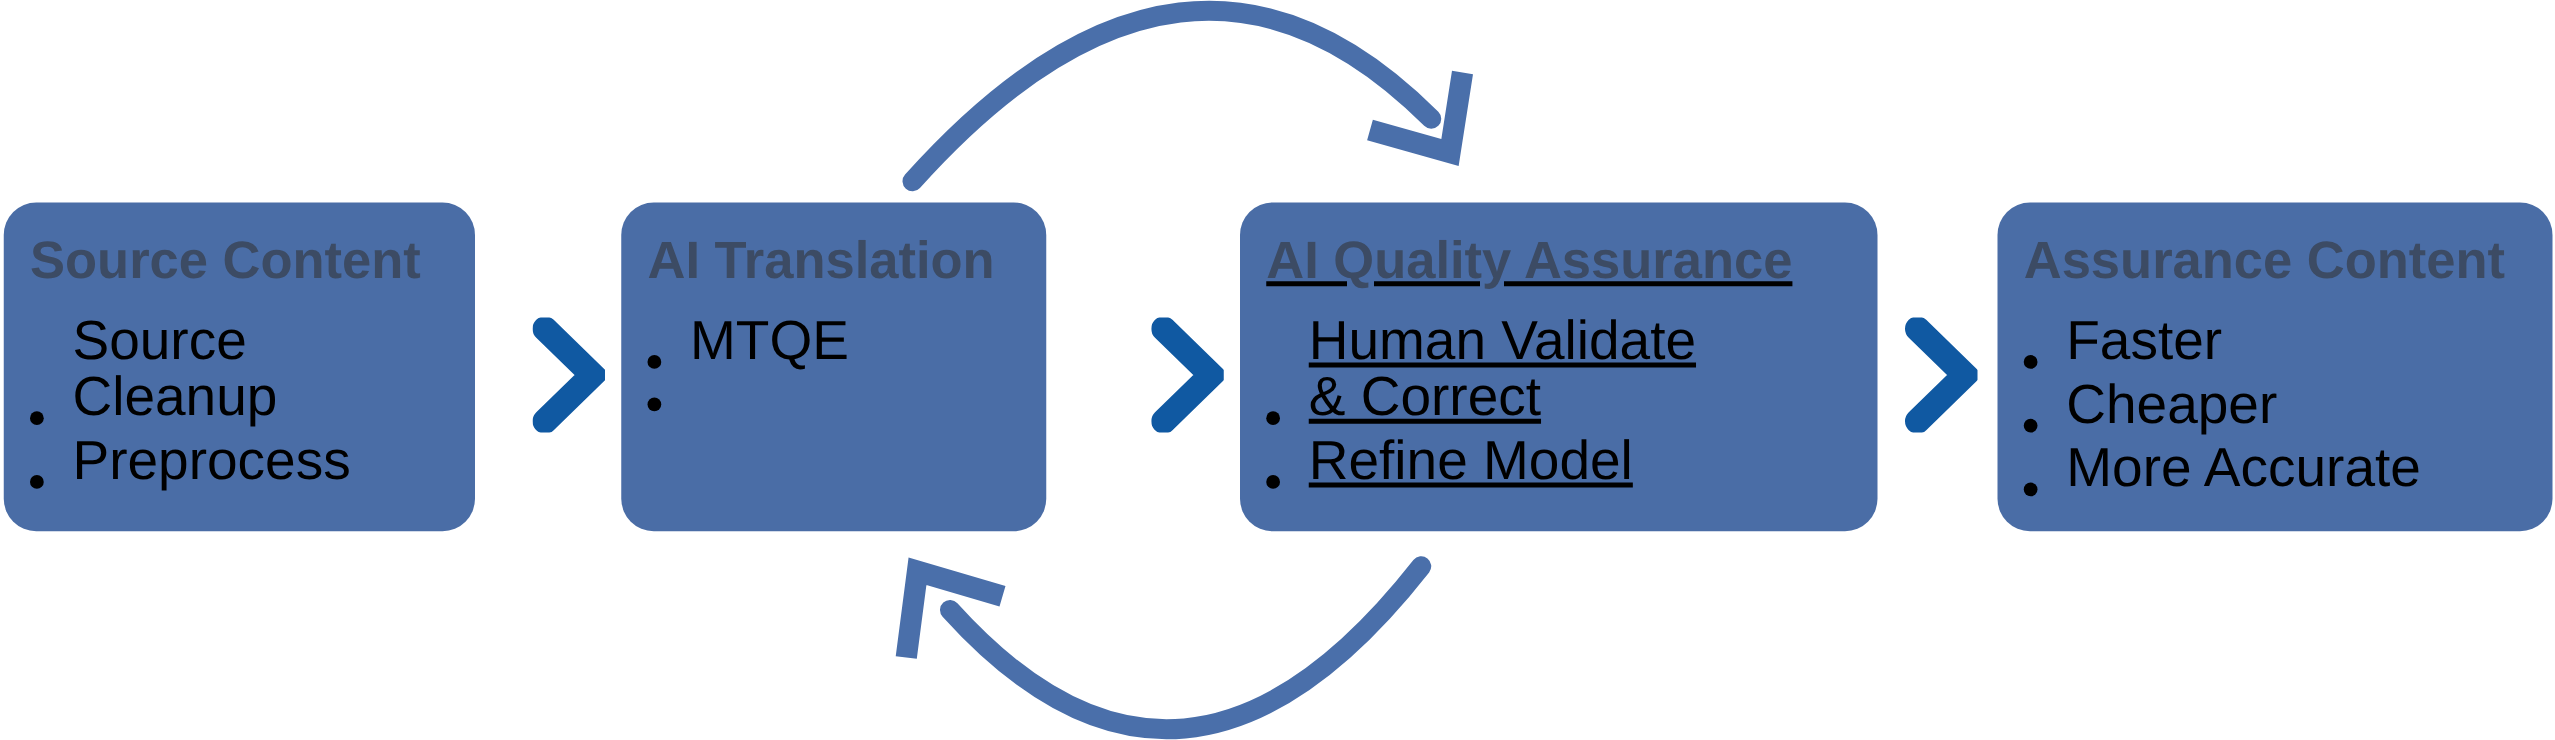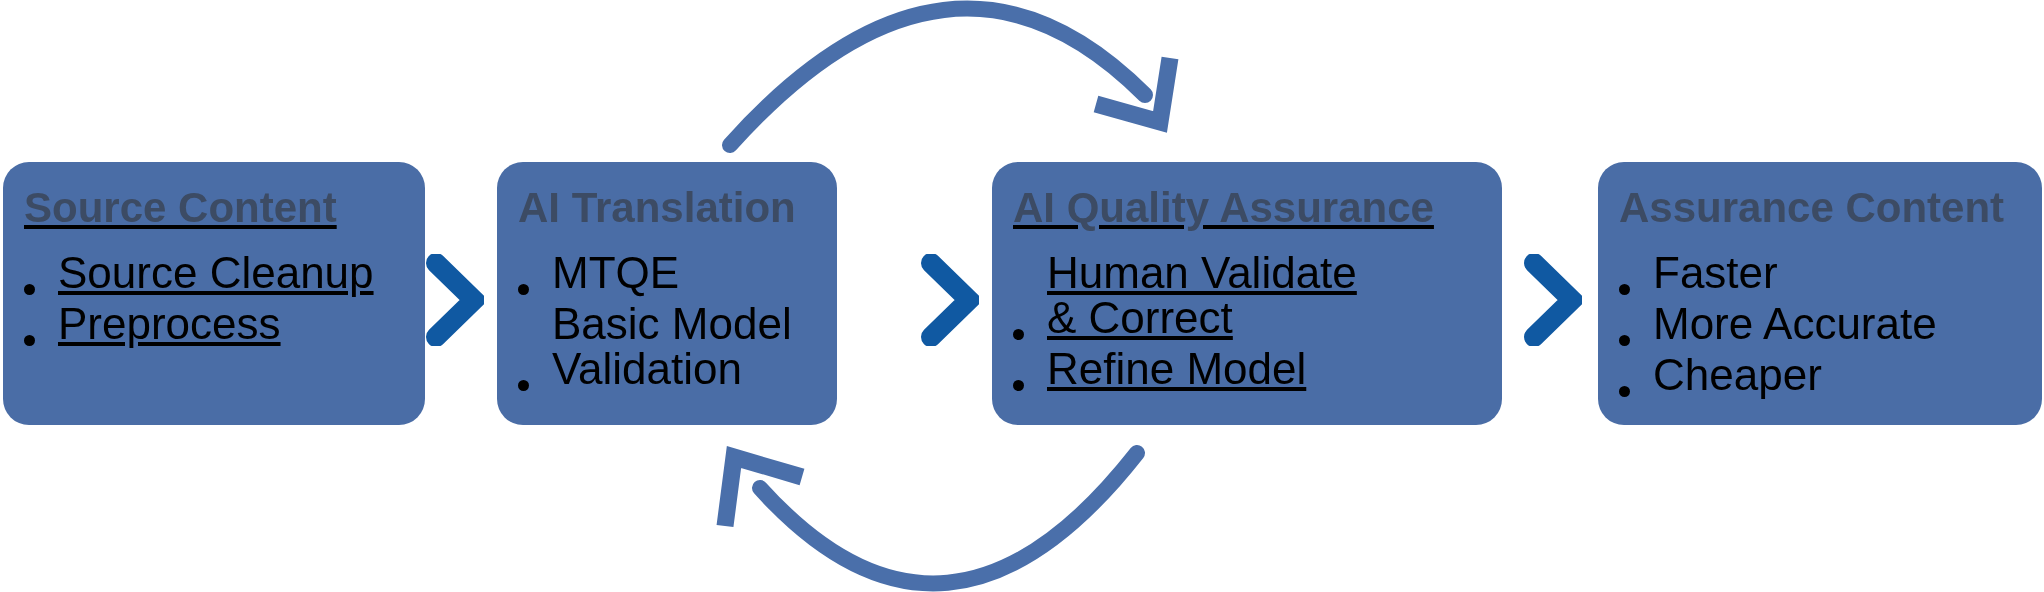--- a/index.html
+++ b/index.html
@@ -31,21 +31,21 @@
   
   .box {
     position: absolute;
     top: 162px;
     height: 263px;
     box-sizing: border-box;
     background: var(--box-fill, #4A6DA6);
     border-radius: 26px;
     padding: 22px 16px 0 21px;
   }
-  .box1 { left: 3px;    width: 422px; text-decoration: underline; }
+  .box1 { left: 3px;    width: 377px; }
   .box2 { left: 497px;  width: 340px; }
   .box3 { left: 992px;  width: 510px; text-decoration: underline; }
   .box4 { left: 1598px; width: 444px; }
 
   .box-title {
     margin: 0;
     font-size: 42px;
     line-height: 48px;
     font-weight: bold;
     white-space: nowrap;
@@ -118,22 +118,20 @@
       </section>
       <section class="box box2">
         <h2 class="box-title">AI Translation</h2>
         <ul class="bullets">
           <li class="bullet-item">
             <span class="dot"></span>
             <span class="btext">MTQE</span>
           </li>
           <li class="bullet-item">
             <span class="dot"></span>
-            <span class="btext">Basic Model
-Validation</span>
           </li>
         </ul>
       </section>
       <section class="box box3">
         <h2 class="box-title">AI Quality Assurance</h2>
         <ul class="bullets">
           <li class="bullet-item">
             <span class="dot"></span>
             <span class="btext">Human Validate
 &amp; Correct</span>
@@ -146,25 +144,25 @@
       </section>
       <section class="box box4">
         <h2 class="box-title">Assurance Content</h2>
         <ul class="bullets">
           <li class="bullet-item">
             <span class="dot"></span>
             <span class="btext">Faster</span>
           </li>
           <li class="bullet-item">
             <span class="dot"></span>
-            <span class="btext">More Accurate</span>
+            <span class="btext">Cheaper</span>
           </li>
           <li class="bullet-item">
             <span class="dot"></span>
-            <span class="btext">Cheaper</span>
+            <span class="btext">More Accurate</span>
           </li>
         </ul>
       </section>
     </div>
 
   <svg class="chevron chev1" viewBox="0 0 58 92">
     <path class="chev-path" d="M10 9 L48 46 L10 83"></path>
   </svg>
   <svg class="chevron chev2" viewBox="0 0 58 92">
     <path class="chev-path" d="M10 9 L48 46 L10 83"></path>

